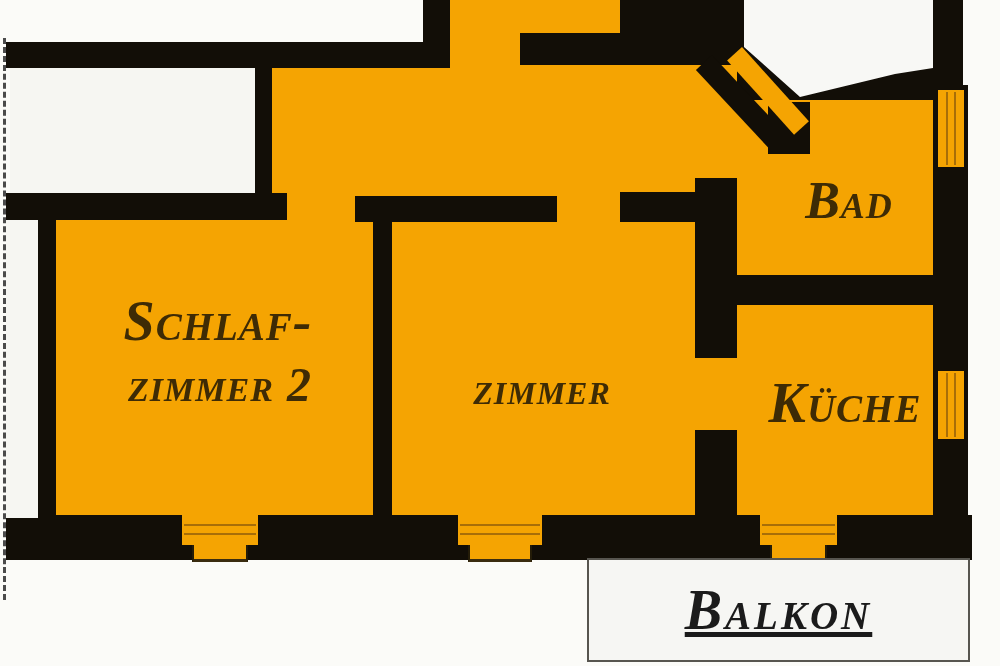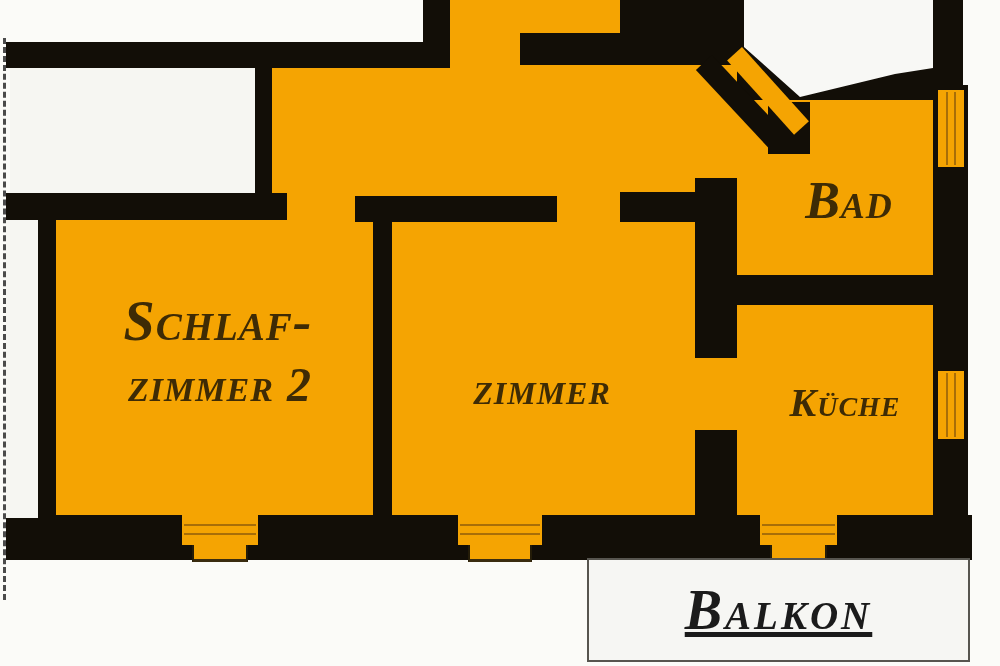--- a/index.html
+++ b/index.html
@@ -97,15 +97,15 @@
   <div class="balcony">
     <div class="lbl" style="position:static;transform:none;font-size:56px;color:var(--balkon_label,#1b1b1b);letter-spacing:3px;text-decoration:underline;">Balkon</div>
   </div>
 
   <div class="dashed"></div>
 
   <div class="lbl" style="left:849px;top:201px;font-size:52px;font-style:italic;">Bad</div>
   <div class="lbl" style="left:218px;top:321px;font-size:56px;">Schlaf-</div>
   <div class="lbl" style="left:220px;top:385px;font-size:48px;">zimmer 2</div>
   <div class="lbl" style="left:542px;top:389px;font-size:46px;">zimmer</div>
-  <div class="lbl" style="left:845px;top:403px;font-size:40px;">Küche</div>
+  <div class="lbl" style="left:845px;top:403px;font-size:56px;">Küche</div>
 
 </div>
 
 </body></html>

